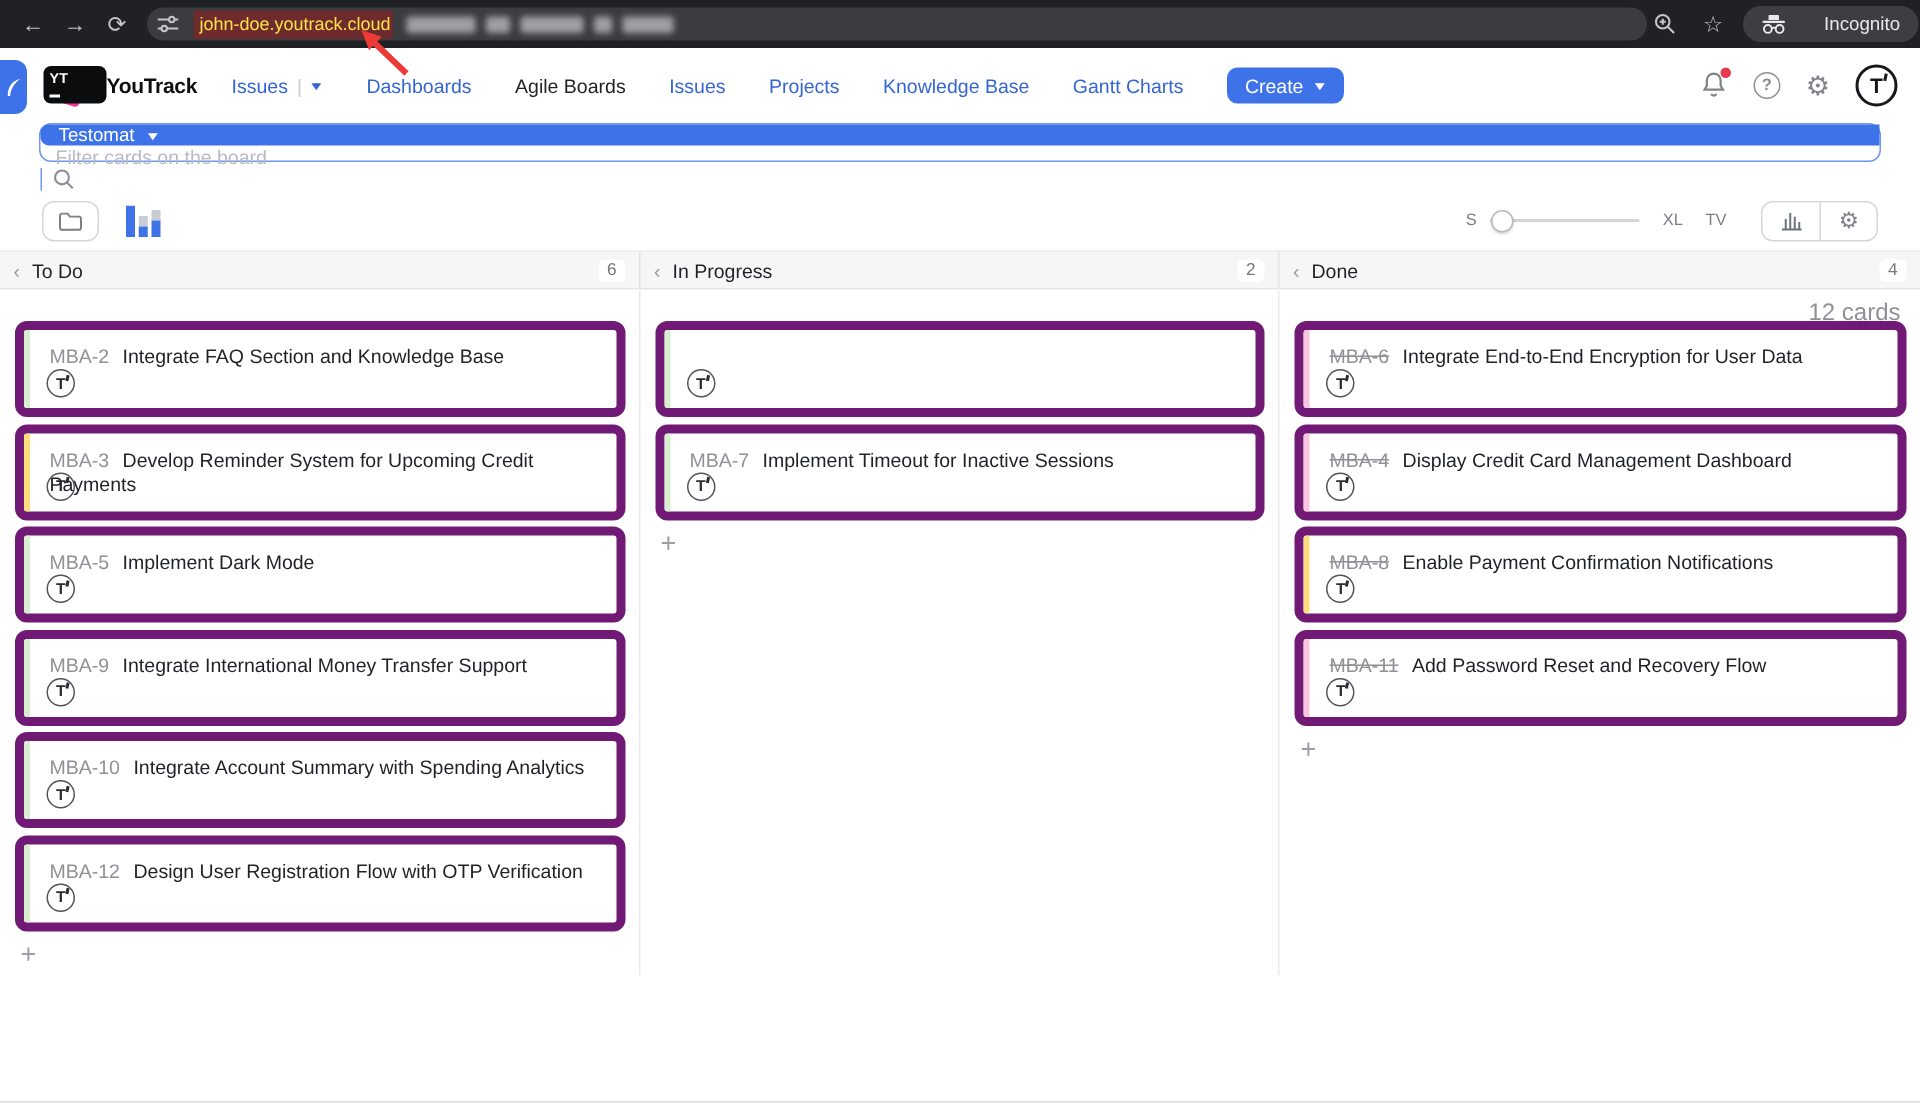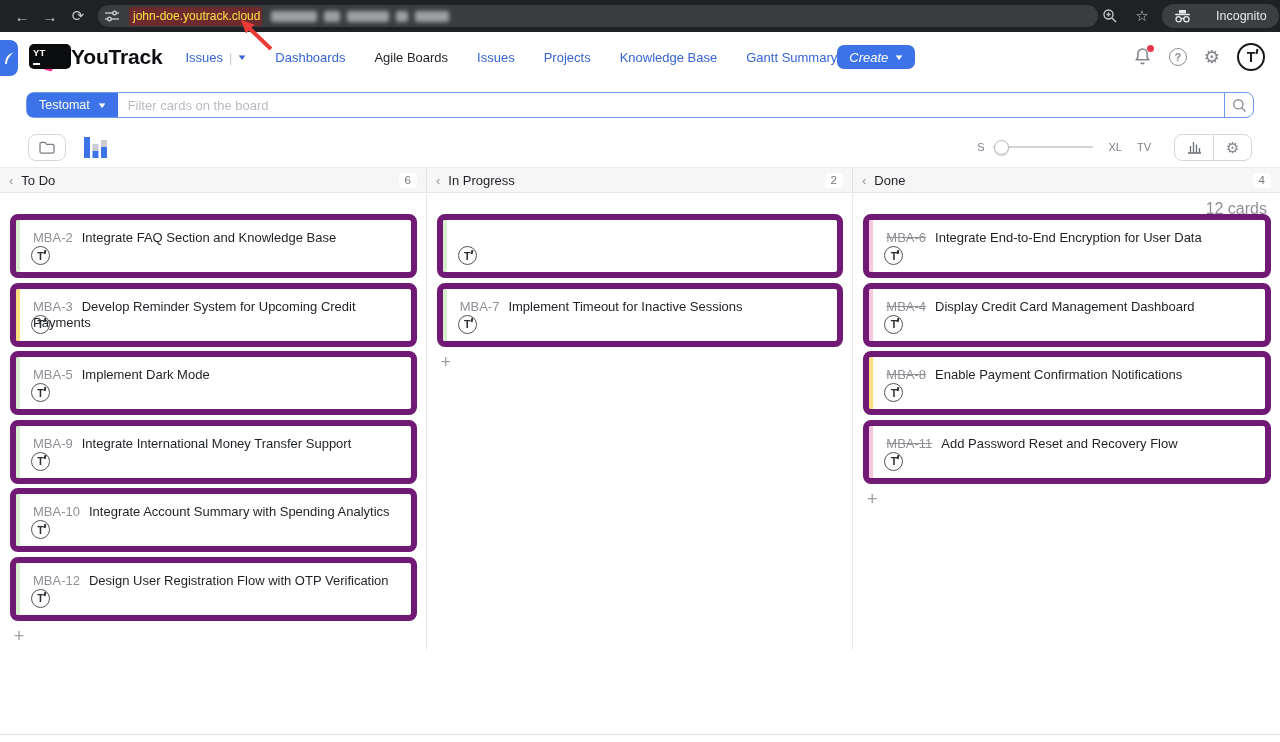--- a/index.html
+++ b/index.html
@@ -37,47 +37,47 @@
   .feedback-tab { position:absolute; left:0; top:8px; width:18px; height:36px;
     background:var(--accent); border-radius:0 8px 8px 0; display:flex; align-items:center;
     justify-content:center; }
   .yt-logo { width:31px; height:30px; position:relative; margin-left:29px; flex:none; }
   .yt-splash { position:absolute; left:4px; top:4px; width:23px; height:23px;
     background:#f5339b; transform:rotate(18deg); border-radius:3px; }
   .yt-box { position:absolute; left:0; top:2px; width:42px; height:25px; background:#0b0c0e;
     border-radius:5px; color:#fff; font-size:9.5px; font-weight:bold; padding:3px 0 0 4px;
     letter-spacing:0.2px; }
   .yt-box::after { content:""; position:absolute; left:4px; bottom:4px; width:7px; height:2px; background:#fff; }
-  .wordmark { font-size:21px; font-weight:700; color:#0d0e11; margin-left:11px; letter-spacing:-0.2px; }
+  .wordmark { font-size:14px; font-weight:700; color:#0d0e11; margin-left:11px; letter-spacing:-0.2px; }
   .main-nav { display:flex; align-items:center; margin-left:23px; gap:29px; font-size:13px; }
   .nav-link { color:var(--link); cursor:pointer; white-space:nowrap; }
   .nav-link.current { color:#1e2125; }
   .issues-group { display:flex; align-items:center; gap:6px; }
   .nav-sep { color:#c9cbd0; font-size:13px; }
   .chev { font-size:8px; color:var(--link); transform:scaleX(1.4); display:inline-block; }
-  .create-btn { height:24px; background:var(--accent); color:#fff;
+  .create-btn { margin-left:29px; height:24px; background:var(--accent); color:#fff;
     font-size:13px; border-radius:7px; padding:0 12px; display:flex; align-items:center; gap:7px;
-    cursor:pointer;font-style:italic; }
+    cursor:pointer; }
   .create-btn .chev { color:#fff; }
   .header-right { margin-left:auto; display:flex; align-items:center; gap:17px; margin-right:15px; }
   .bell-wrap { position:relative; width:18px; height:20px; }
   .bell-dot { position:absolute; top:-2px; right:-2px; width:7px; height:7px; border-radius:50%;
     background:var(--notif); }
   .help-circle { width:18px; height:18px; border:1.4px solid #8b8e95; border-radius:50%;
     color:#8b8e95; font-size:11px; font-weight:bold; display:flex; align-items:center; justify-content:center; }
   .gear-glyph { font-size:18px; color:#80838b; line-height:1; }
   .user-avatar { width:28px; height:28px; border:2.4px solid #17191c; border-radius:50%;
     display:flex; align-items:center; justify-content:center; font-weight:700; font-size:14px;
     color:#17191c; position:relative; }
   .user-avatar::after { content:""; position:absolute; top:4px; right:5px; width:2px; height:5px;
     background:#17191c; transform:rotate(12deg); }
 
   
-  .filter-row { position:absolute; top:92px; left:26px; right:26px; height:26px; display:flex;
-    border:1.5px solid #6f97ee; border-radius:8px; background:#fff; }
+  .filter-row { position:absolute; top:82px; left:26px; right:26px; height:26px; display:flex;
+    border:1.5px solid #6f97ee; border-radius:8px; background:#fff;flex-direction:column; }
   .board-select { background:var(--accent); color:#fff; font-size:12.5px; display:flex;
     align-items:center; gap:8px; padding:0 12px; border-radius:5.5px 0 0 5.5px; cursor:pointer;
     flex:none; }
   .board-select .chev { color:#fff; }
   .filter-input { flex:1; border:none; outline:none; padding:0 10px; font-size:13px; color:#333;
     background:transparent; font-family:inherit; }
   .filter-input::placeholder { color:#b8bbc2; }
   .search-seg { width:29px; border-left:1.5px solid #6f97ee; display:flex; align-items:center;
     justify-content:center; cursor:pointer; }
 
@@ -206,21 +206,21 @@
     <span class="issues-group">
       <span class="nav-link">Issues</span>
       <span class="nav-sep">|</span>
       <span class="chev">▼</span>
     </span>
     <span class="nav-link">Dashboards</span>
     <span class="nav-link current">Agile Boards</span>
     <span class="nav-link">Issues</span>
     <span class="nav-link">Projects</span>
     <span class="nav-link">Knowledge Base</span>
-    <span class="nav-link">Gantt Summary</span>
+    <span class="nav-link">Gantt Charts</span>
   </nav>
   <div class="create-btn">
     <span>Create</span>
     <span class="chev">▼</span>
   </div>
   <div class="header-right">
     <div class="bell-wrap">
       <svg width="17" height="19" viewBox="0 0 17 19" fill="none" stroke="#80838b" stroke-width="1.5">
         <path d="M8.5 2 a4.6 4.6 0 0 1 4.6 4.6 v3.6 l1.5 2.6 h-12.2 l1.5 -2.6 v-3.6 a4.6 4.6 0 0 1 4.6 -4.6 z"></path>
         <path d="M6.8 15.5 a1.8 1.8 0 0 0 3.4 0"></path>

